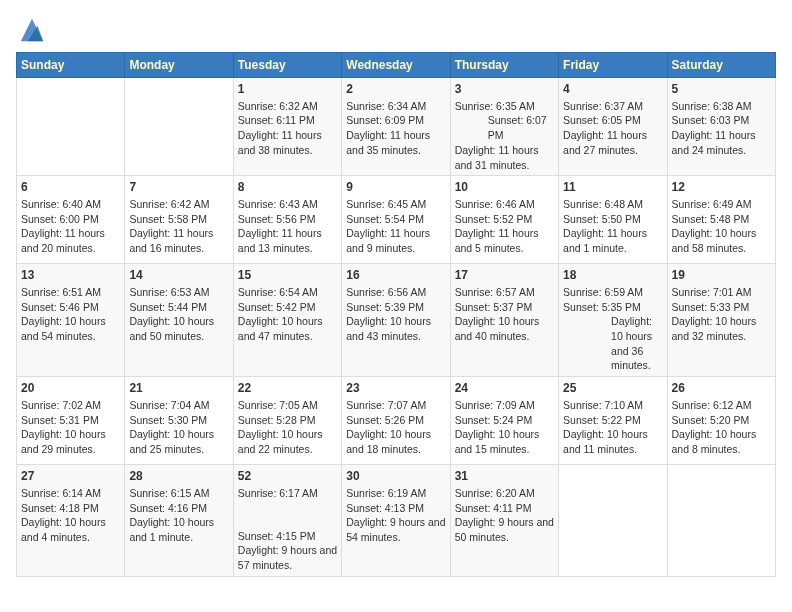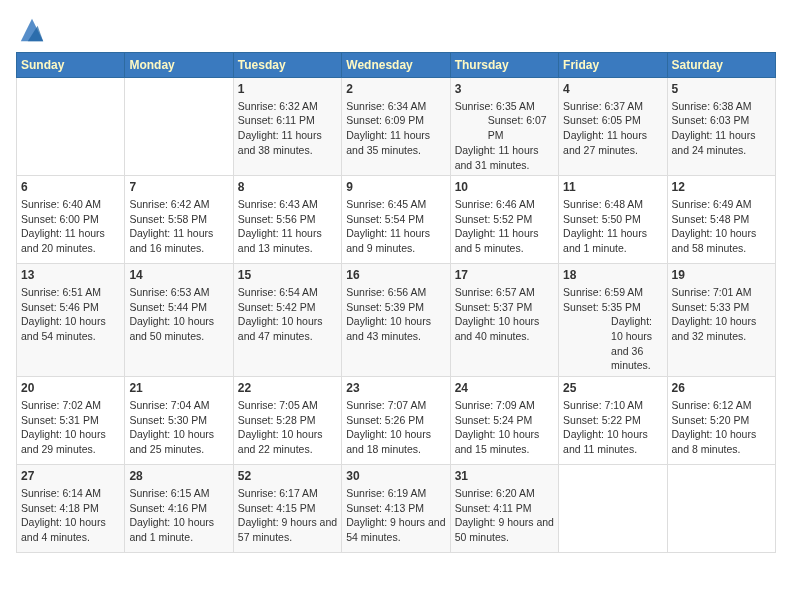--- a/index.html
+++ b/index.html
@@ -301,21 +301,21 @@
           </td>
           <td>
             <span class="day-num">28</span>
             <span style="display: block;">Sunrise: 6:15 AM</span>
             <span style="display: block;">Sunset: 4:16 PM</span>
             <span style="display: block;">Daylight: 10 hours and 1 minute.</span>
           </td>
           <td>
             <span class="day-num">52</span>
             <span style="display: block;">Sunrise: 6:17 AM</span>
-            <span style="display: block;">Sunset: 4:15 PM</span>
+            <span style="display: block; margin-top: 28px;">Sunset: 4:15 PM</span>
             <span style="display: block;">Daylight: 9 hours and 57 minutes.</span>
           </td>
           <td>
             <span class="day-num">30</span>
             <span style="display: block;">Sunrise: 6:19 AM</span>
             <span style="display: block;">Sunset: 4:13 PM</span>
             <span style="display: block;">Daylight: 9 hours and 54 minutes.</span>
           </td>
           <td>
             <span class="day-num">31</span>

